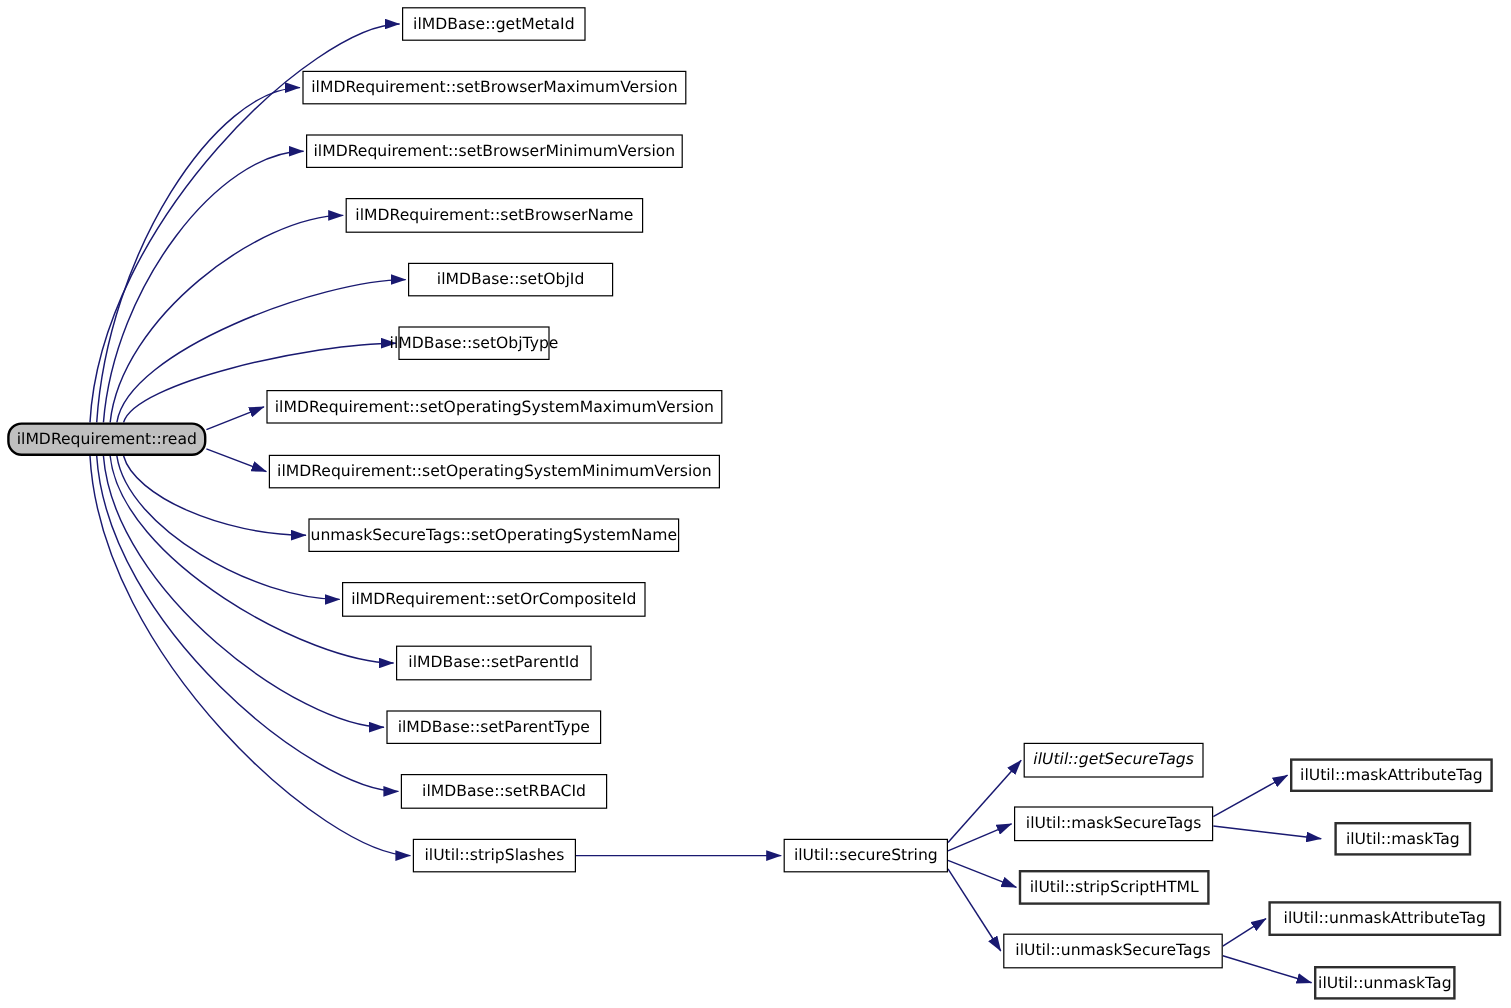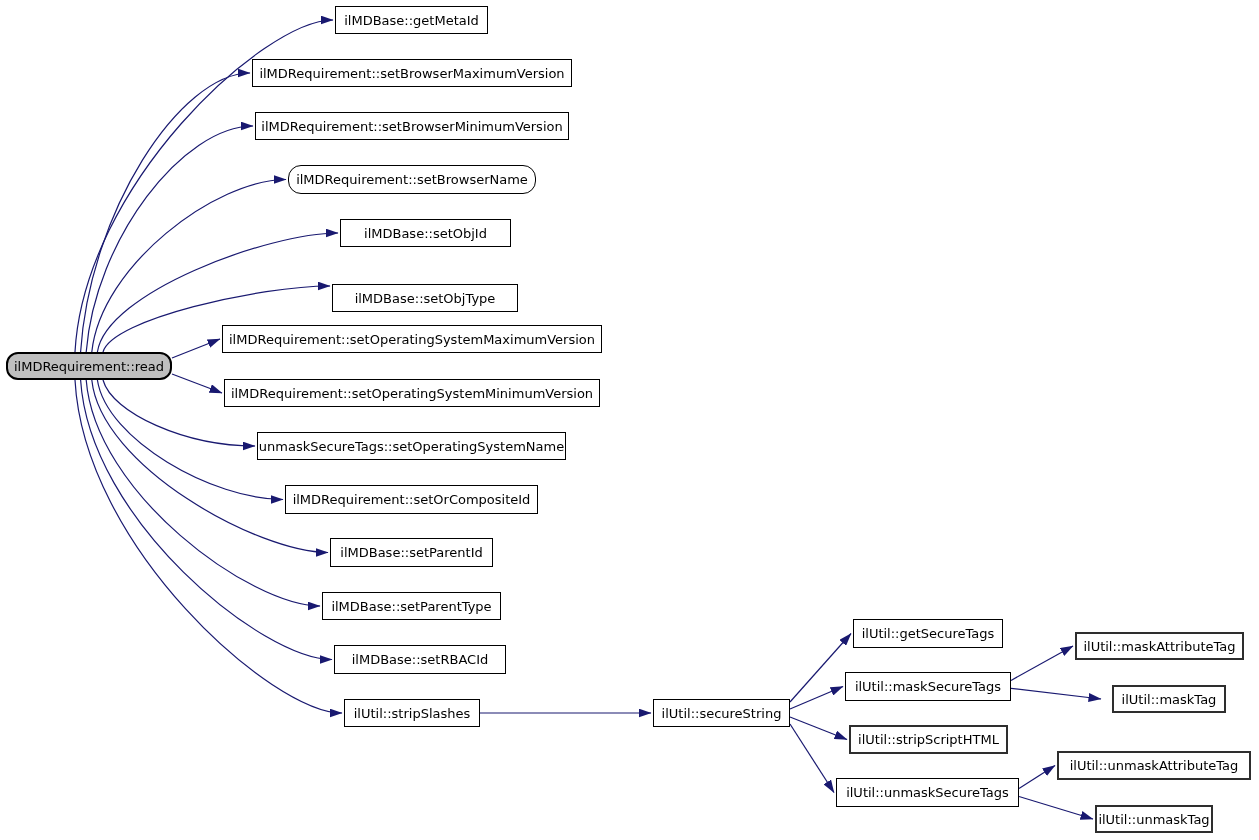--- a/index.html
+++ b/index.html
@@ -88,27 +88,27 @@
     </div>
     <div class="node" style="left: 335px; top: 6px; width: 153px; height: 28px;">
       <span>ilMDBase::getMetaId</span>
     </div>
     <div class="node" style="left: 252px; top: 59px; width: 320px; height: 28px;">
       <span>ilMDRequirement::setBrowserMaximumVersion</span>
     </div>
     <div class="node" style="left: 255px; top: 112px; width: 314px; height: 28px;">
       <span>ilMDRequirement::setBrowserMinimumVersion</span>
     </div>
-    <div class="node" style="left: 288px; top: 165px; width: 248px; height: 29px; border-radius: 13px;">
+    <div class="node" style="left: 288px; top: 165px; width: 248px; height: 29px;">
       <span>ilMDRequirement::setBrowserName</span>
     </div>
     <div class="node" style="left: 340px; top: 219px; width: 171px; height: 28px;">
       <span>ilMDBase::setObjId</span>
     </div>
-    <div class="node" style="left: 332px; top: 284px; width: 186px; height: 28px;">
+    <div class="node" style="left: 332px; top: 272px; width: 126px; height: 28px;">
       <span>ilMDBase::setObjType</span>
     </div>
     <div class="node" style="left: 222px; top: 325px; width: 380px; height: 28px;">
       <span>ilMDRequirement::setOperatingSystemMaximumVersion</span>
     </div>
     <div class="node" style="left: 224px; top: 379px; width: 376px; height: 28px;">
       <span>ilMDRequirement::setOperatingSystemMinimumVersion</span>
     </div>
     <div class="node" style="left: 257px; top: 432px; width: 309px; height: 28px;">
       <span>unmaskSecureTags::setOperatingSystemName</span>
@@ -124,21 +124,21 @@
     </div>
     <div class="node" style="left: 334px; top: 645px; width: 172px; height: 29px;">
       <span>ilMDBase::setRBACId</span>
     </div>
     <div class="node" style="left: 344px; top: 699px; width: 136px; height: 28px;">
       <span>ilUtil::stripSlashes</span>
     </div>
     <div class="node" style="left: 653px; top: 699px; width: 137px; height: 28px;">
       <span>ilUtil::secureString</span>
     </div>
-    <div class="node" style="left: 853px; top: 619px; width: 150px; height: 29px;">
+    <div class="node" style="left: 853px; top: 619px; width: 150px; height: 29px; font-style: italic;">
       <span>ilUtil::getSecureTags</span>
     </div>
     <div class="node" style="left: 845px; top: 672px; width: 166px; height: 29px;">
       <span>ilUtil::maskSecureTags</span>
     </div>
     <div class="node thick" style="left: 849px; top: 725px; width: 159px; height: 29px;">
       <span>ilUtil::stripScriptHTML</span>
     </div>
     <div class="node" style="left: 836px; top: 778px; width: 183px; height: 29px;">
       <span>ilUtil::unmaskSecureTags</span>

